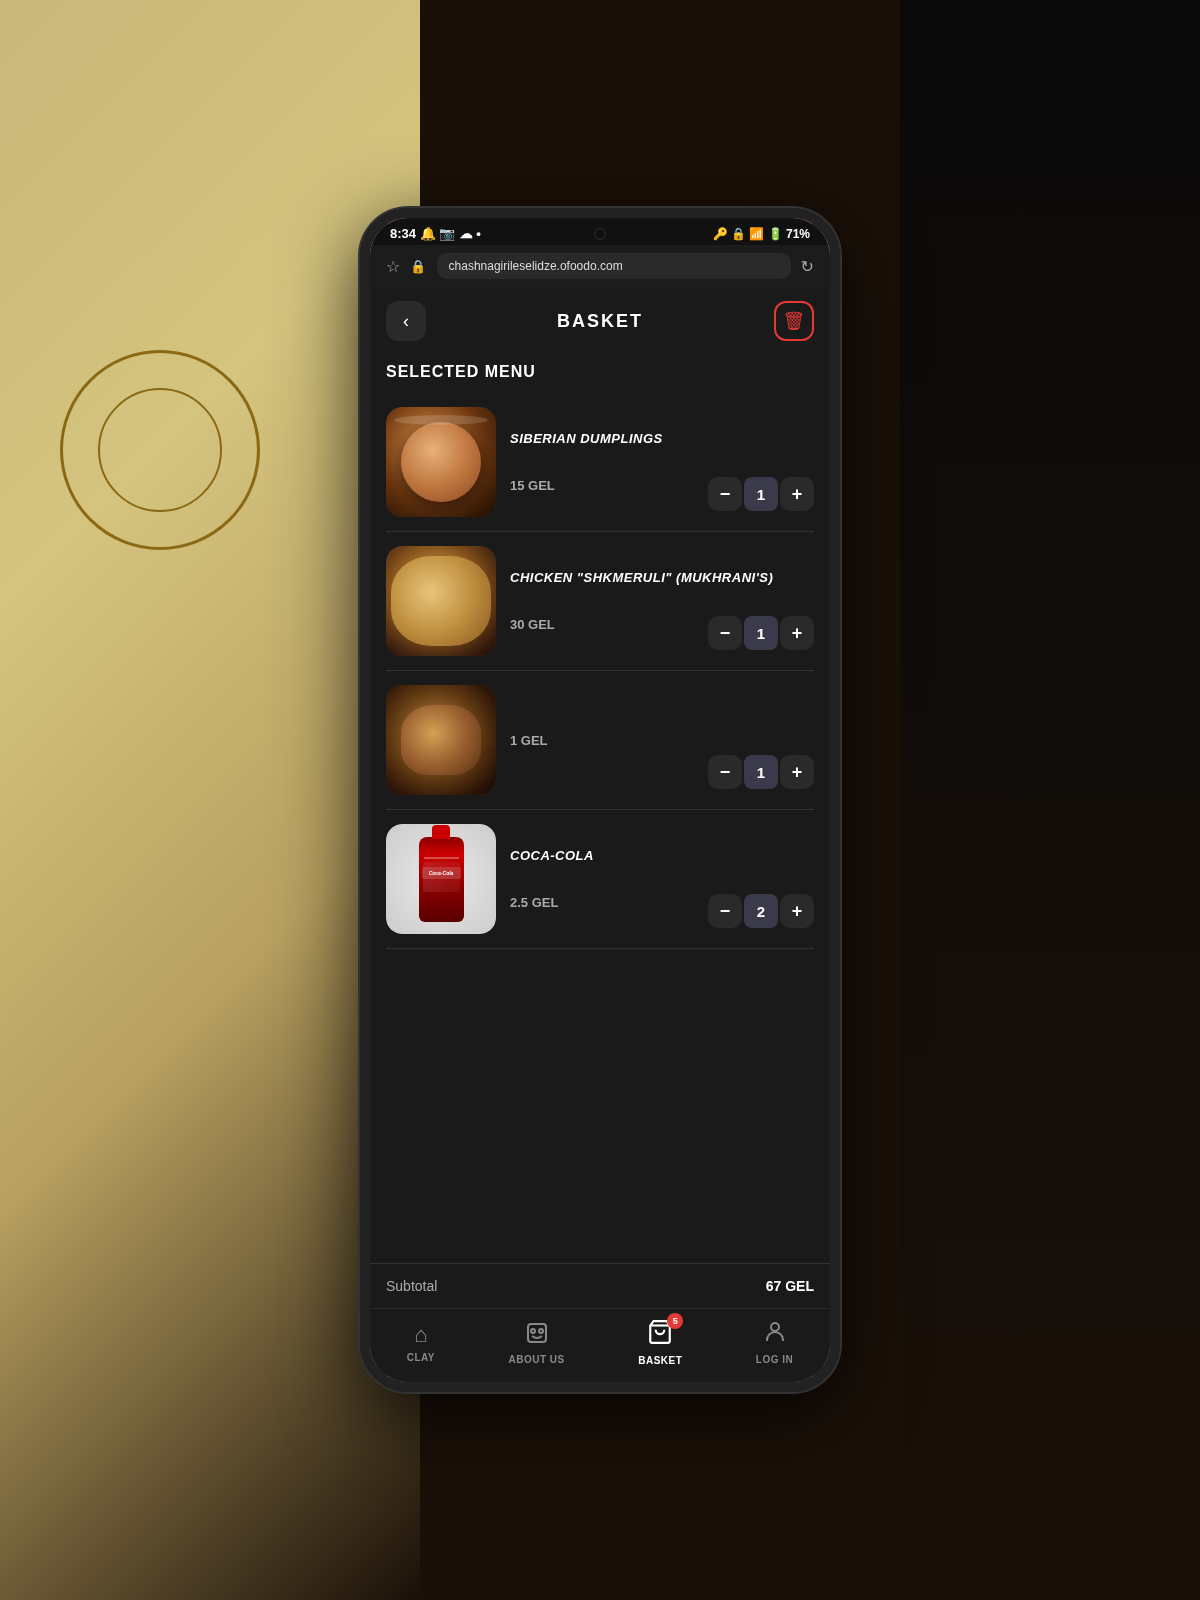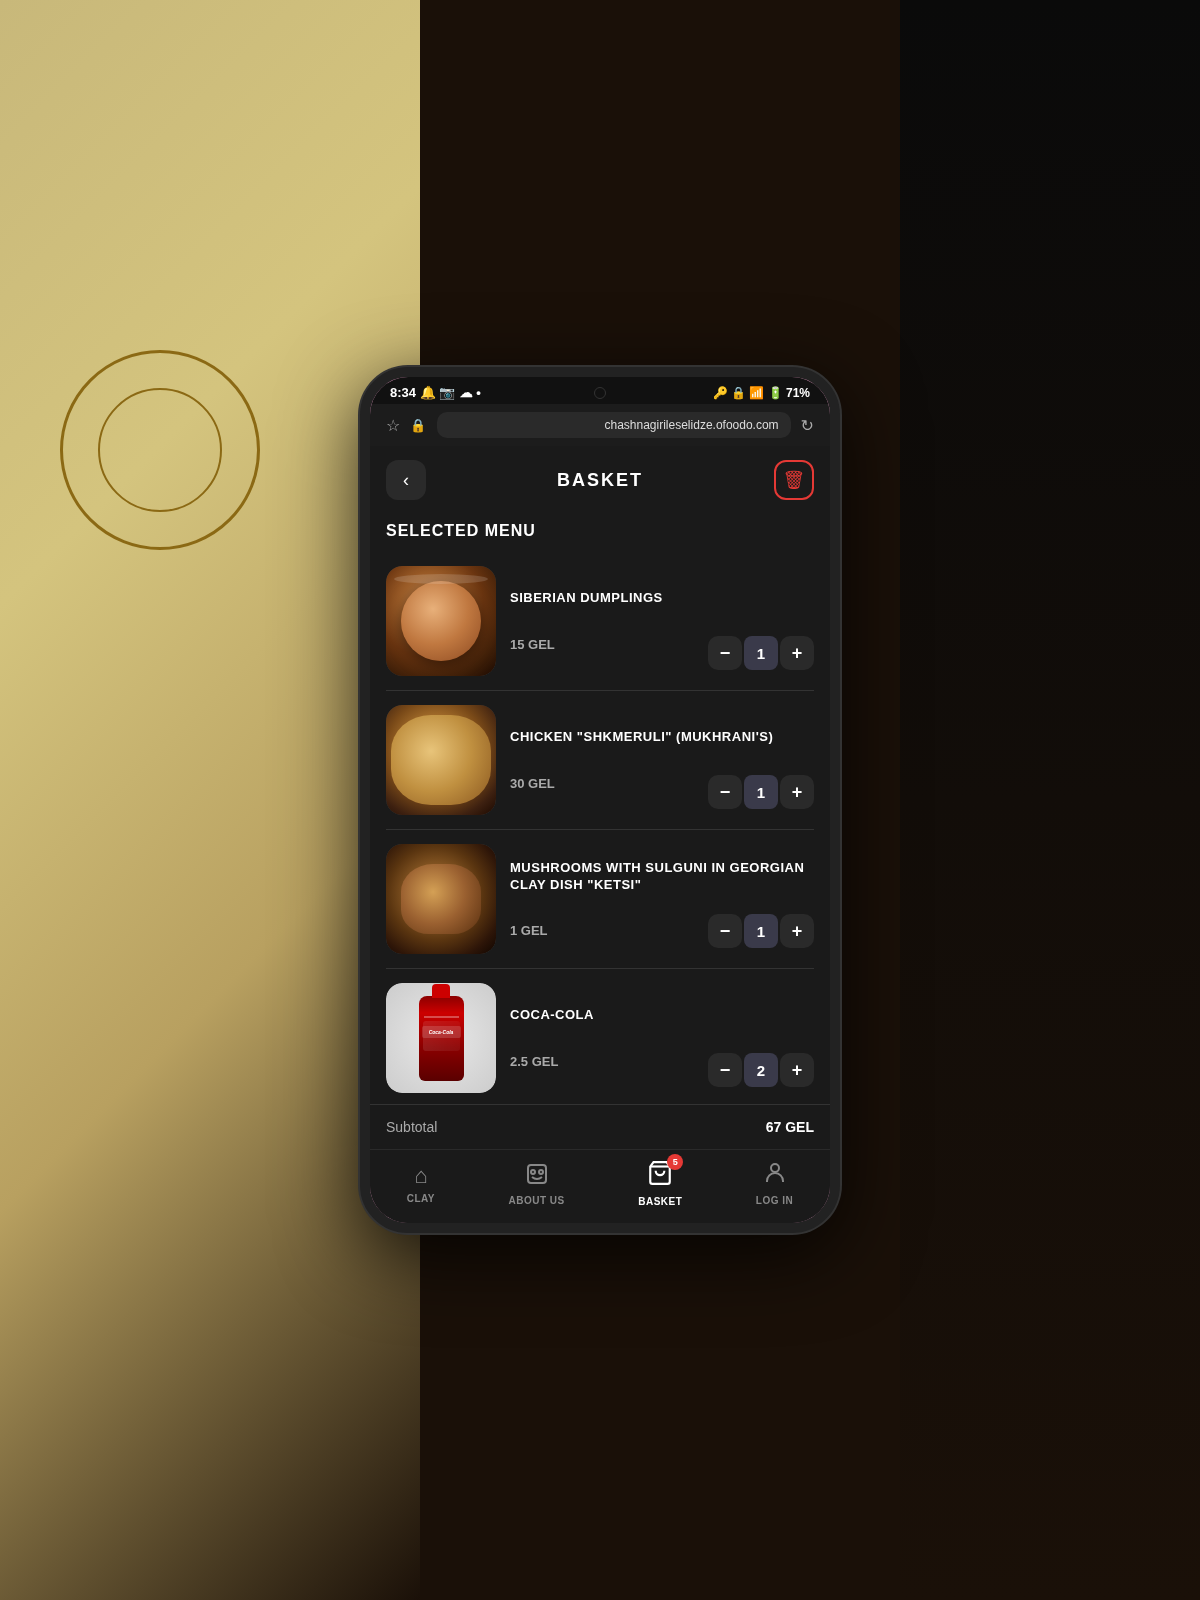--- a/index.html
+++ b/index.html
@@ -49,21 +49,21 @@
       border-radius: 50%;
       border: 2px solid #8b6914;
       position: absolute;
     }
 
     
     .phone {
       position: relative;
       z-index: 10;
       width: 480px;
-      height: 866px;
+      height: 1184px;
       background: #f9a8d4;
       border-radius: 48px;
       border: 10px solid #222;
       box-shadow:
         0 0 0 2px #333,
         0 20px 80px rgba(0,0,0,0.8),
         inset 0 0 20px rgba(0,0,0,0.5);
       display: flex;
       flex-direction: column;
       overflow: hidden;
@@ -115,21 +115,21 @@
       font-size: 13px;
     }
 
     .browser-url {
       flex: 1;
       background: #2a2a2a;
       border-radius: 10px;
       padding: 6px 12px;
       color: #ddd;
       font-size: 12px;
-      text-align: right;
+      text-align: left;
     }
 
     .browser-reload {
       color: #aaa;
       font-size: 16px;
     }
 
     
     .app-content {
       background: #1a1a1a;
@@ -217,20 +217,21 @@
       flex: 1;
     }
 
     .item-name {
       color: white;
       font-size: 13px;
       font-weight: 800;
       letter-spacing: 0.5px;
       line-height: 1.3;
       margin-bottom: 30px;
+      font-style: italic;
     }
 
     .item-price {
       color: #aaa;
       font-size: 13px;
       font-weight: 600;
     }
 
     .qty-control {
       display: flex;
@@ -456,21 +457,20 @@
         </div>
       </div>
 
       <div class="menu-item">
         <div class="item-image">
           <div class="food-img img-mushrooms" style="background: radial-gradient(circle at 45% 45%, #c89050 0%, #8a5a25 30%, #5a3510 55%, #2d1508 80%, #0f0500 100%); position:relative;">
             <div style="position:absolute;top:20px;left:15px;width:80px;height:70px;border-radius:40% 40% 35% 35%;background:radial-gradient(circle at 40%40%,#d4a055,#9a6030,#5a3010);"></div>
           </div>
         </div>
         <div class="item-details">
-          <div class="item-name">MUSHROOMS WITH SULGUNI IN GEORGIAN CLAY DISH "KETSI"</div>
           <div class="item-price">1 GEL</div>
         </div>
         <div class="qty-control">
           <div class="qty-btn">−</div>
           <div class="qty-value">1</div>
           <div class="qty-btn">+</div>
         </div>
       </div>
 
       <div class="menu-item">

